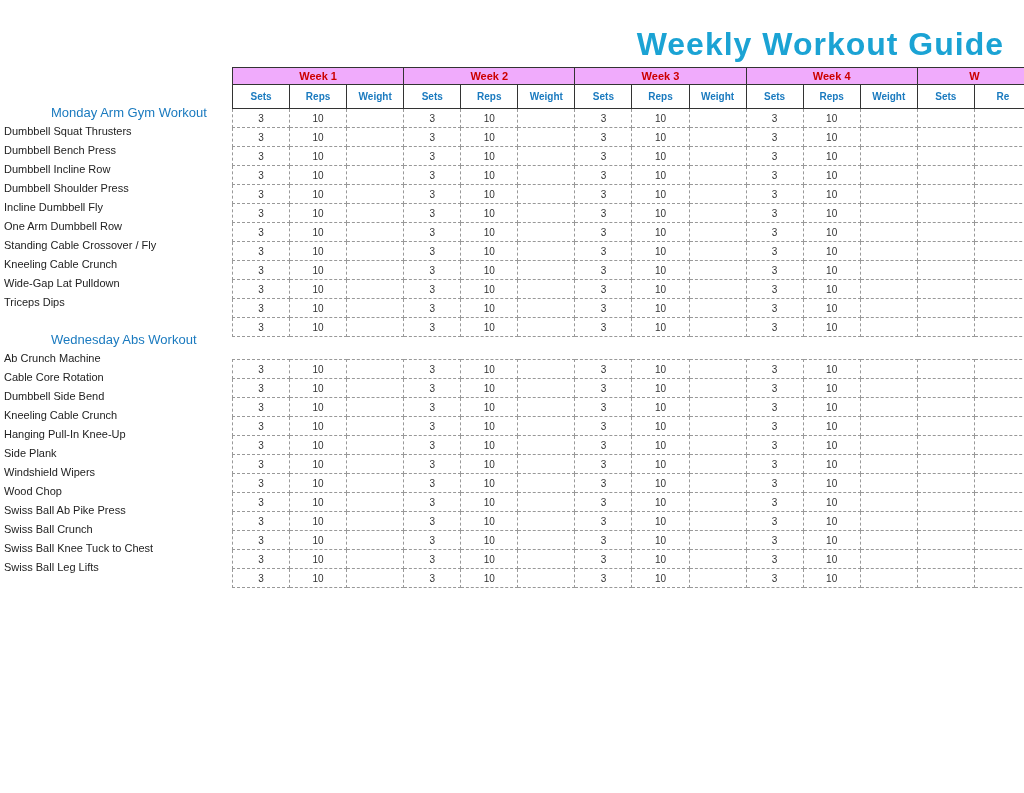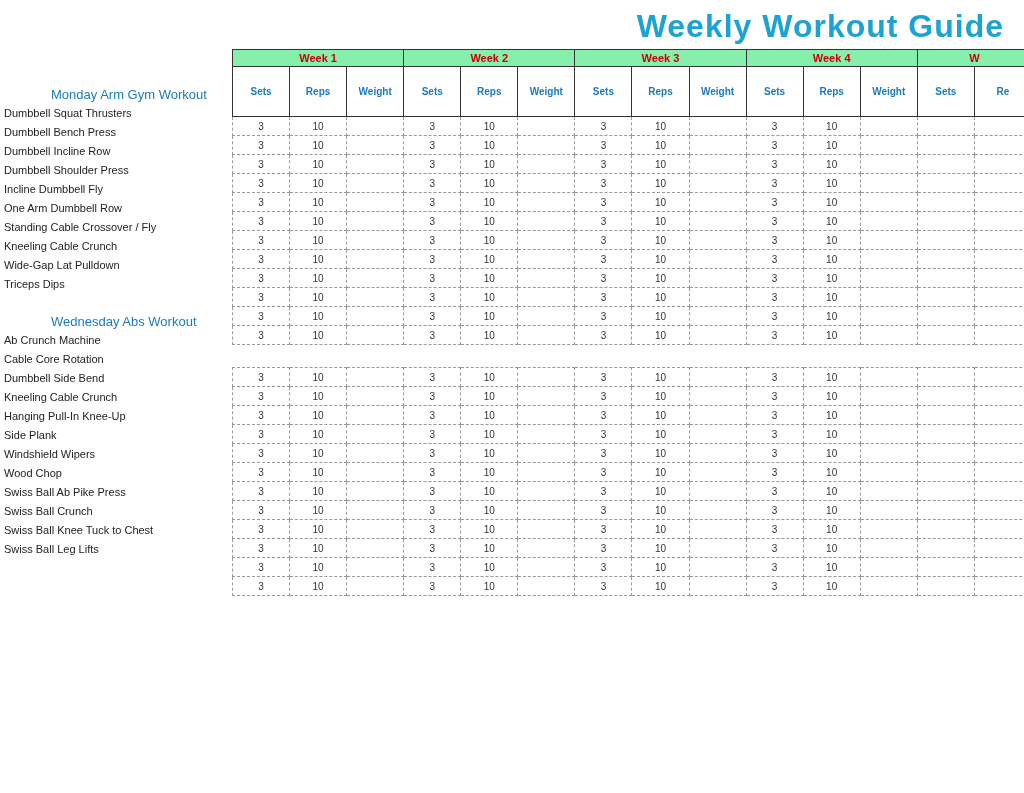--- a/index.html
+++ b/index.html
@@ -19,20 +19,21 @@
       overflow: hidden;
     }
     .title {
       text-align: right;
       padding: 8px 20px 4px 0;
       font-size: 32px;
       font-weight: bold;
       color: #1ba3d4;
       font-family: Arial, sans-serif;
       letter-spacing: 1px;
+      margin-top: 18px;
     }
     .main-layout {
       display: flex;
       flex-direction: row;
       width: 100%;
       padding: 0 0 0 0;
     }
     .exercises-panel {
       width: 230px;
       flex-shrink: 0;
@@ -73,42 +74,42 @@
     }
     .week-label {
       color: #c00;
       font-weight: bold;
     }
     .col-header-row th {
       border: 1px solid #333;
       text-align: center;
       font-size: 10px;
       font-weight: bold;
-      padding: 19px 0;
+      padding: 6px 0;
       color: #1a7abf;
     }
     .data-row td {
       border: 1px dashed #999;
       text-align: center;
       font-size: 10px;
       height: 19px;
       padding: 0;
       color: #222;
     }
     
     .col-sets { width: 28px; }
     .col-reps { width: 28px; }
     .col-weight { width: 52px; }
 
     .outer-table {
       width: 800px;
       border-collapse: collapse;
     }
     .week-th-span {
-      background: #86efac;
+      background: #f0abfc;
     }
     td.sets-val { color: #333; }
     td.reps-val { color: #333; }
     td.weight-val { color: #333; }
 
     .table-wrapper {
       margin-left: 2px;
     }
 
     .exercises-section1 {

